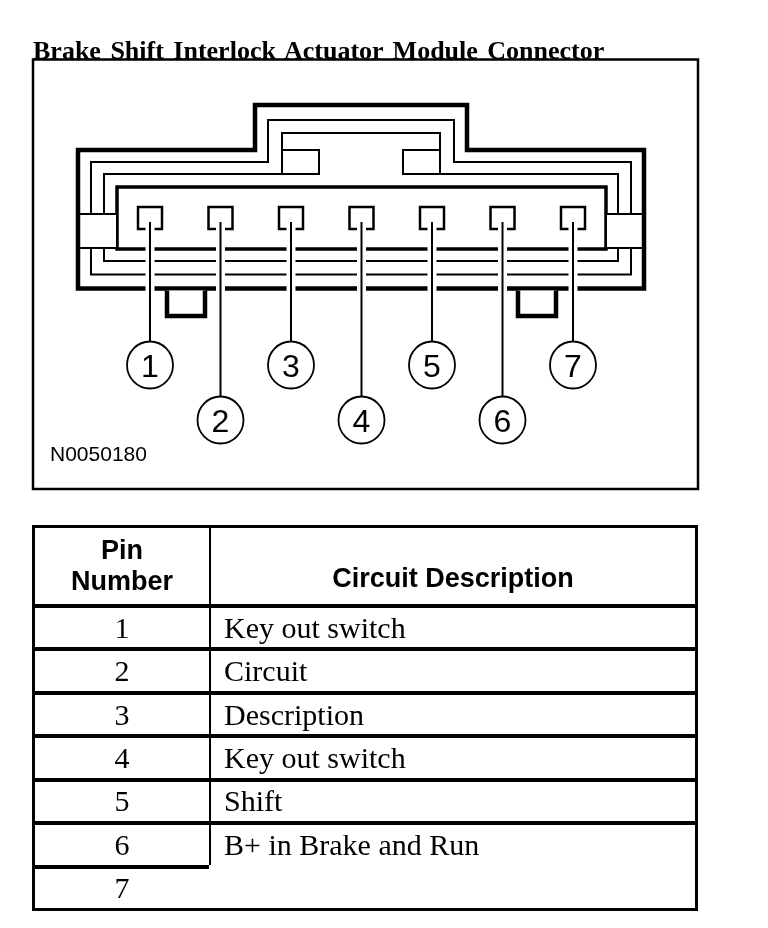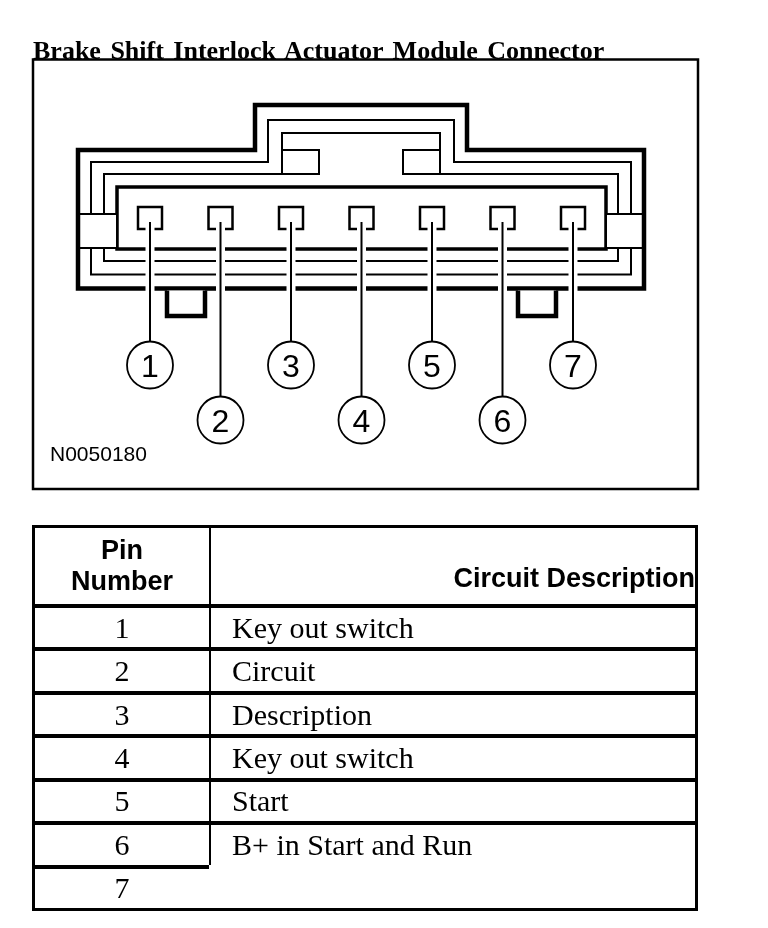--- a/index.html
+++ b/index.html
@@ -22,23 +22,23 @@
   }
   .cell{box-sizing:border-box;display:flex;align-items:center;}
   .cell.col2{border-left:2px solid #000;}
   .cell.body-row{border-top:4px solid #000;}
   .hdr{
     font-family:"Liberation Sans",sans-serif;font-weight:bold;
     font-size:27px;line-height:1.15;
   }
   .hdr-pin{justify-content:center;text-align:center;}
   .hdr-pin span{display:inline-block;max-width:112px;}
-  .hdr-desc{justify-content:flex-end;align-items:flex-end;padding-bottom:10px;}
+  .hdr-desc{justify-content:center;align-items:flex-end;padding-bottom:10px;}
   .num-cell{justify-content:center;font-size:30px;}
-  .desc-cell{padding-left:21px;font-size:30px;}
+  .desc-cell{padding-left:13px;font-size:30px;}
 </style>
 </head>
 <body>
 
 <h1 class="page-title">Brake Shift Interlock Actuator Module Connector</h1>
 
 <svg class="diagram-svg" width="768" height="500" viewBox="0 0 768 500">
 
   <rect x="33" y="59.5" width="665" height="429.5" fill="none" stroke="#000" stroke-width="2.5"></rect>
 
@@ -131,19 +131,19 @@
   <div class="cell body-row num-cell">2</div>
   <div class="cell body-row col2 desc-cell">Circuit</div>
 
   <div class="cell body-row num-cell">3</div>
   <div class="cell body-row col2 desc-cell">Description</div>
 
   <div class="cell body-row num-cell">4</div>
   <div class="cell body-row col2 desc-cell">Key out switch</div>
 
   <div class="cell body-row num-cell">5</div>
-  <div class="cell body-row col2 desc-cell">Start</div>
+  <div class="cell body-row col2 desc-cell">Shift</div>
 
   <div class="cell body-row num-cell">6</div>
-  <div class="cell body-row col2 desc-cell">B+ in Start and Run</div>
+  <div class="cell body-row col2 desc-cell">B+ in Brake and Run</div>
 
   <div class="cell body-row num-cell">7</div>
 </div>
 
 </body></html>

